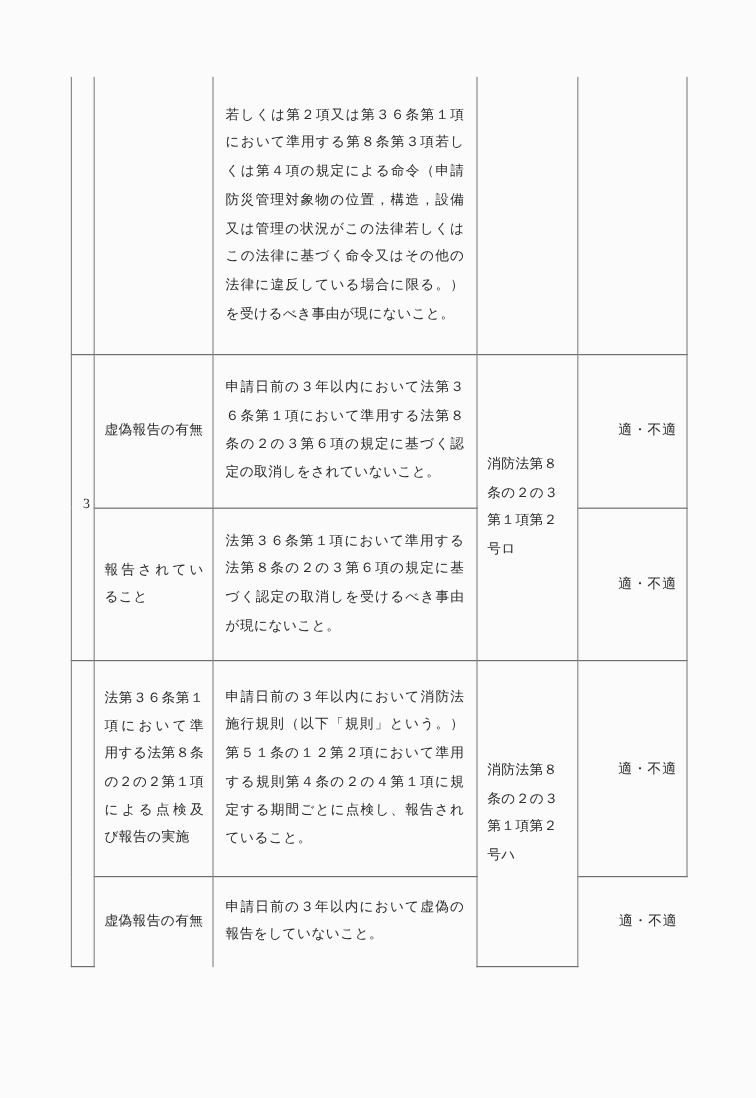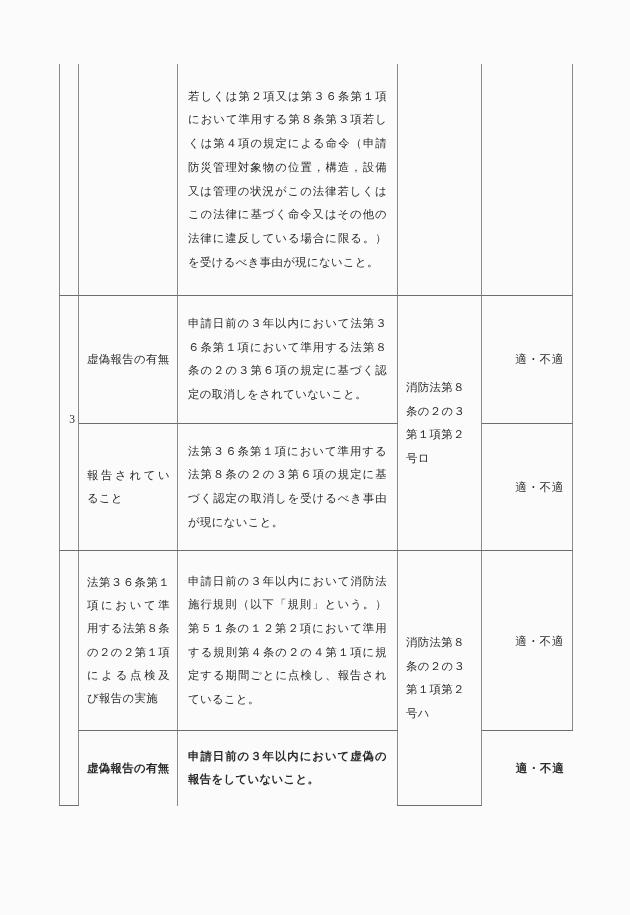--- a/index.html
+++ b/index.html
@@ -38,21 +38,21 @@
     border-right: 1px solid #8a8a8a;
     border-top: 1px solid #6e6e6e;
     border-bottom: 1px solid #6e6e6e;
     padding: 0;
     vertical-align: middle;
     background: transparent;
   }
 
   
   .doc-table tr.first-row > td { border-top: none; }
-  .doc-table tr.last-row > td { border-bottom: none; font-weight: bold; }
+  .doc-table tr.last-row > td { border-bottom: none; }
 
   .cell-inner {
     padding: 9px 8px 9px 9px;
     font-size: 11.4px;
     line-height: 2.02;
     letter-spacing: 0.35px;
     text-align: justify;
     text-justify: inter-character;
   }
 

